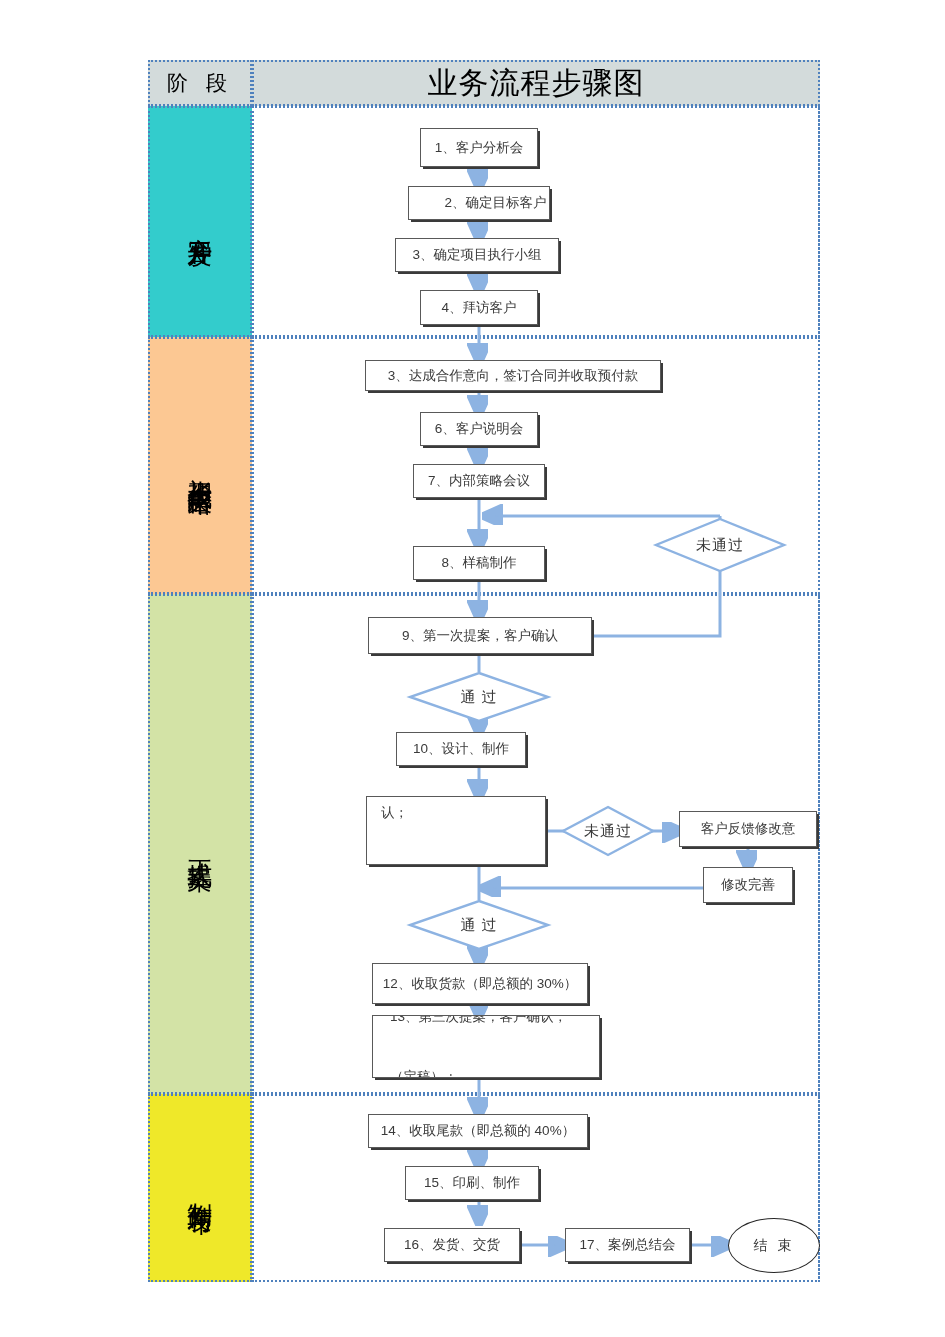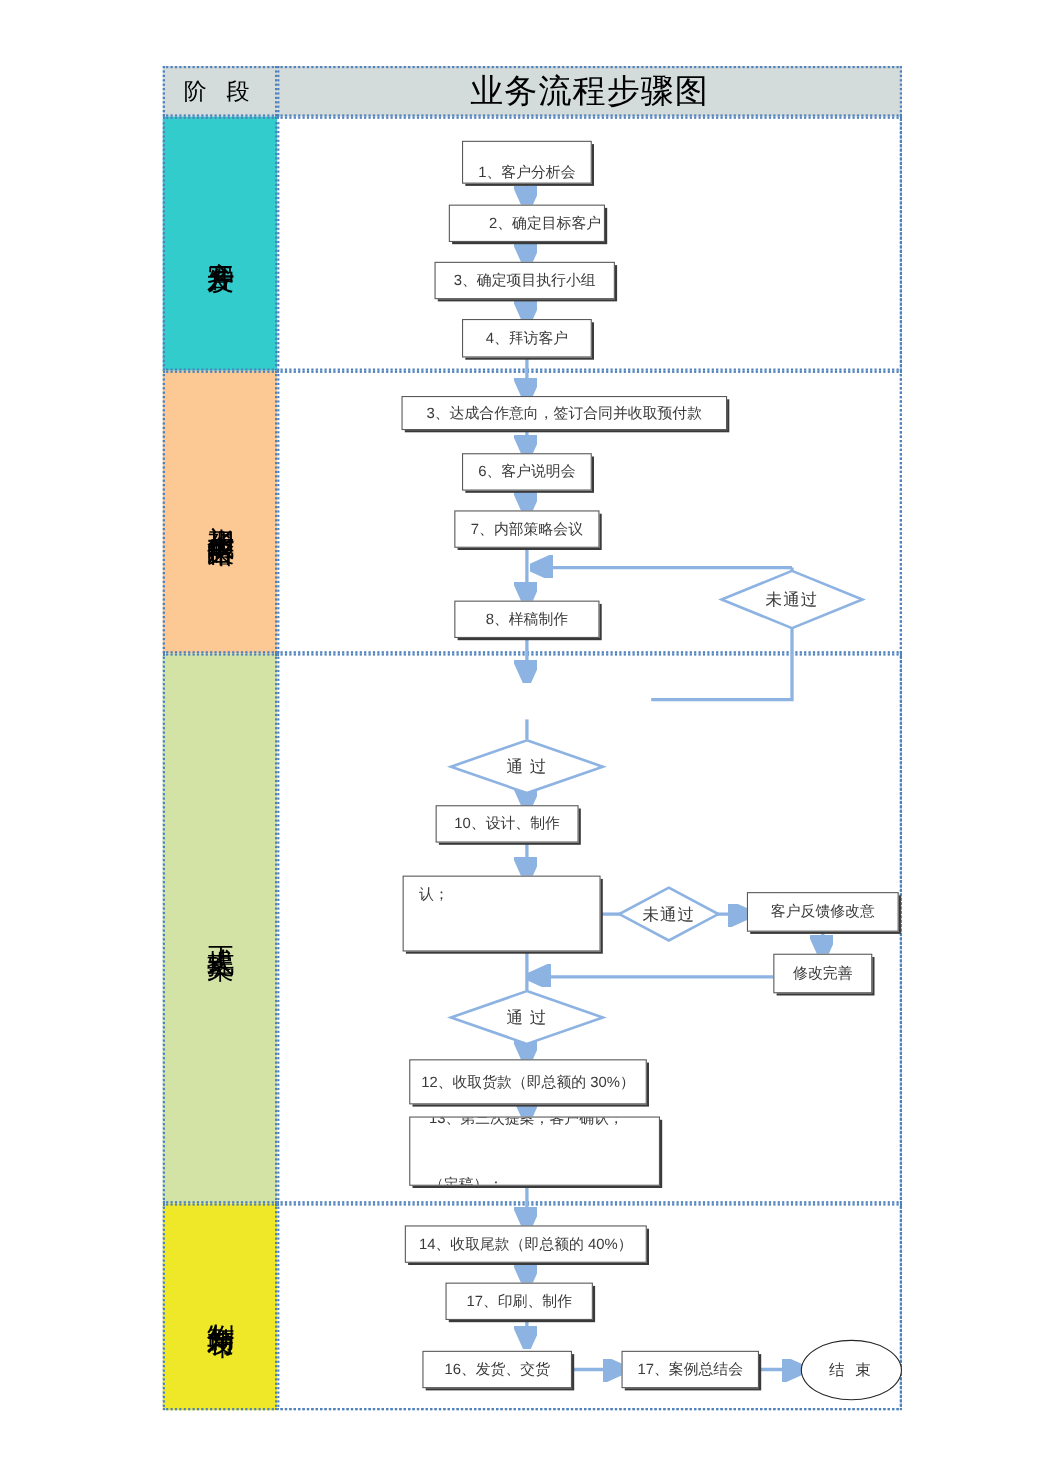--- a/index.html
+++ b/index.html
@@ -205,21 +205,21 @@
 
     <line x1="479" y1="1080" x2="479" y2="1114" marker-end="url(#ah)"></line>
 
     <line x1="479" y1="1148" x2="479" y2="1166" marker-end="url(#ah)"></line>
     <line x1="479" y1="1200" x2="479" y2="1222" marker-end="url(#ah)"></line>
 
     <line x1="520" y1="1245" x2="565" y2="1245" marker-end="url(#ah)"></line>
     <line x1="690" y1="1245" x2="728" y2="1245" marker-end="url(#ah)"></line>
   </svg>
 
-  <div class="node center" style="left:420px; top:128px; width:118px; height:39px;align-items:flex-end;">
+  <div class="node center" style="left:420px; top:128px; width:118px; height:39px;">
     <span>1、客户分析会</span>
   </div>
 
   <div class="node center" style="left:408px; top:186px; width:142px; height:34px;padding-left:43px;">
     <span>2、确定目标客户</span>
   </div>
 
   <div class="node center" style="left:395px; top:238px; width:164px; height:34px;">
     <span>3、确定项目执行小组</span>
   </div>
@@ -237,20 +237,23 @@
   </div>
 
   <div class="node center" style="left:413px; top:464px; width:132px; height:34px;">
     <span>7、内部策略会议</span>
   </div>
 
   <div class="node center" style="left:413px; top:546px; width:132px; height:34px;">
     <span>8、样稿制作</span>
   </div>
 
+  <div class="node center" style="left:368px; top:617px; width:224px; height:37px;">
+    <span>9、第一次提案，客户确认</span>
+  </div>
 
   <div class="node center" style="left:396px; top:732px; width:130px; height:34px;">
     <span>10、设计、制作</span>
   </div>
 
   <div class="node multi" style="left:366px; top:796px; width:180px; height:69px; padding-left:14px;">
     <span>11、第二次提案，客户确认；</span>
     <span>（客户说明会）</span>
   </div>
 
@@ -269,21 +272,21 @@
   <div class="node multi" style="left:372px; top:1015px; width:228px; height:63px; padding-left:17px;">
     <span>13、第三次提案，客户确认；</span>
     <span>（定稿）；</span>
   </div>
 
   <div class="node center" style="left:368px; top:1114px; width:220px; height:34px;">
     <span>14、收取尾款（即总额的 40%）</span>
   </div>
 
   <div class="node center" style="left:405px; top:1166px; width:134px; height:34px;">
-    <span>17、印刷、制作</span>
+    <span>15、印刷、制作</span>
   </div>
 
   <div class="node center" style="left:384px; top:1228px; width:136px; height:34px;">
     <span>16、发货、交货</span>
   </div>
 
   <div class="node center" style="left:565px; top:1228px; width:125px; height:34px;">
     <span>17、案例总结会</span>
   </div>
 

